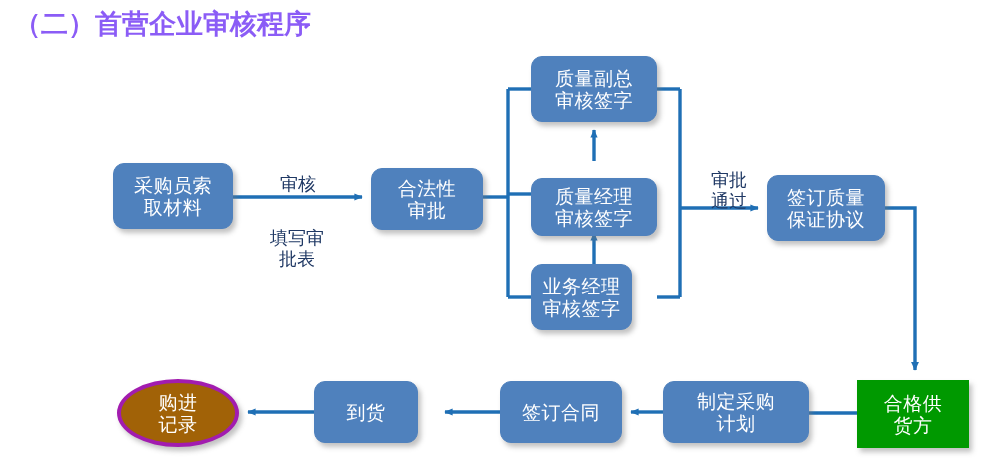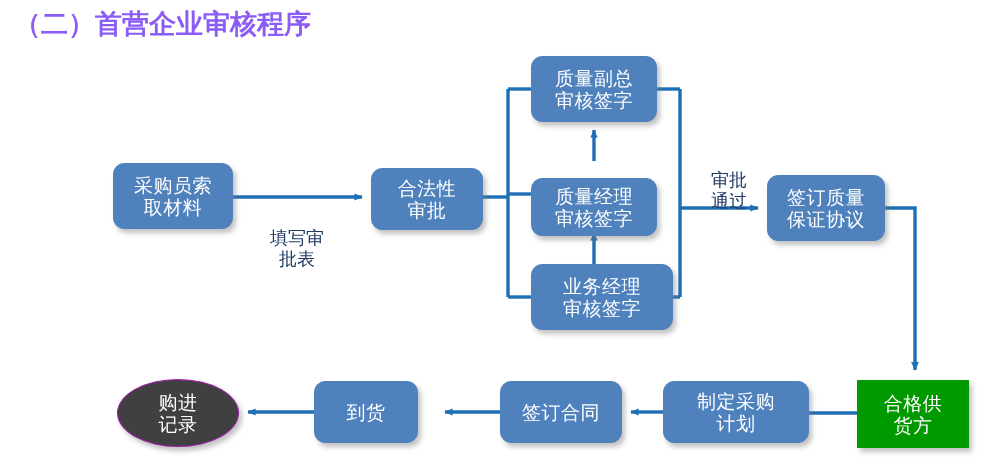--- a/index.html
+++ b/index.html
@@ -67,24 +67,24 @@
     box-shadow: 3px 4px 5px rgba(120,120,120,0.45);
     border: 1px solid #4f81bd;
   }
   .node.green-rect {
     background: #009900;
     border-radius: 0;
     box-shadow: 3px 4px 5px rgba(120,120,120,0.45);
     border: 1px solid #009900;
   }
   .node.green-ellipse {
-    background: #404040;
+    background: #a16207;
     border-radius: 50%;
     box-shadow: 3px 4px 5px rgba(120,120,120,0.45);
-    border: 1px solid #a21caf;
+    border: 4px solid #a21caf;
   }
 
   .edge-label {
     position: absolute;
     color: #1f3864;
     font-size: 18px;
     line-height: 1.18;
     text-align: center;
     white-space: pre-line;
     font-weight: normal;
@@ -154,21 +154,21 @@
   <div class="node blue" style="left:531px; top:56px; width:126px; height:66px;">
     <span class="node-label">质量副总
 审核签字</span>
   </div>
 
   <div class="node blue" style="left:531px; top:178px; width:126px; height:58px;">
     <span class="node-label">质量经理
 审核签字</span>
   </div>
 
-  <div class="node blue" style="left:531px; top:264px; width:142px; height:66px;">
+  <div class="node blue" style="left:531px; top:264px; width:101px; height:66px;">
     <span class="node-label">业务经理
 审核签字</span>
   </div>
 
   <div class="node blue" style="left:767px; top:175px; width:118px; height:66px;">
     <span class="node-label">签订质量
 保证协议</span>
   </div>
 
   <div class="node green-rect" style="left:857px; top:380px; width:112px; height:68px;">
@@ -187,20 +187,23 @@
 
   <div class="node blue" style="left:314px; top:381px; width:104px; height:62px;">
     <span class="node-label">到货</span>
   </div>
 
   <div class="node green-ellipse" style="left:117px; top:379px; width:122px; height:68px;">
     <span class="node-label">购进
 记录</span>
   </div>
 
+  <div class="edge-label" style="left:260px; top:152px; width:76px;">
+    <span>审核</span>
+  </div>
 
   <div class="edge-label" style="left:258px; top:206px; width:78px;">
     <span>填写审
 批表</span>
   </div>
 
   <div class="edge-label" style="left:700px; top:148px; width:58px;">
     <span>审批
 通过</span>
   </div>

